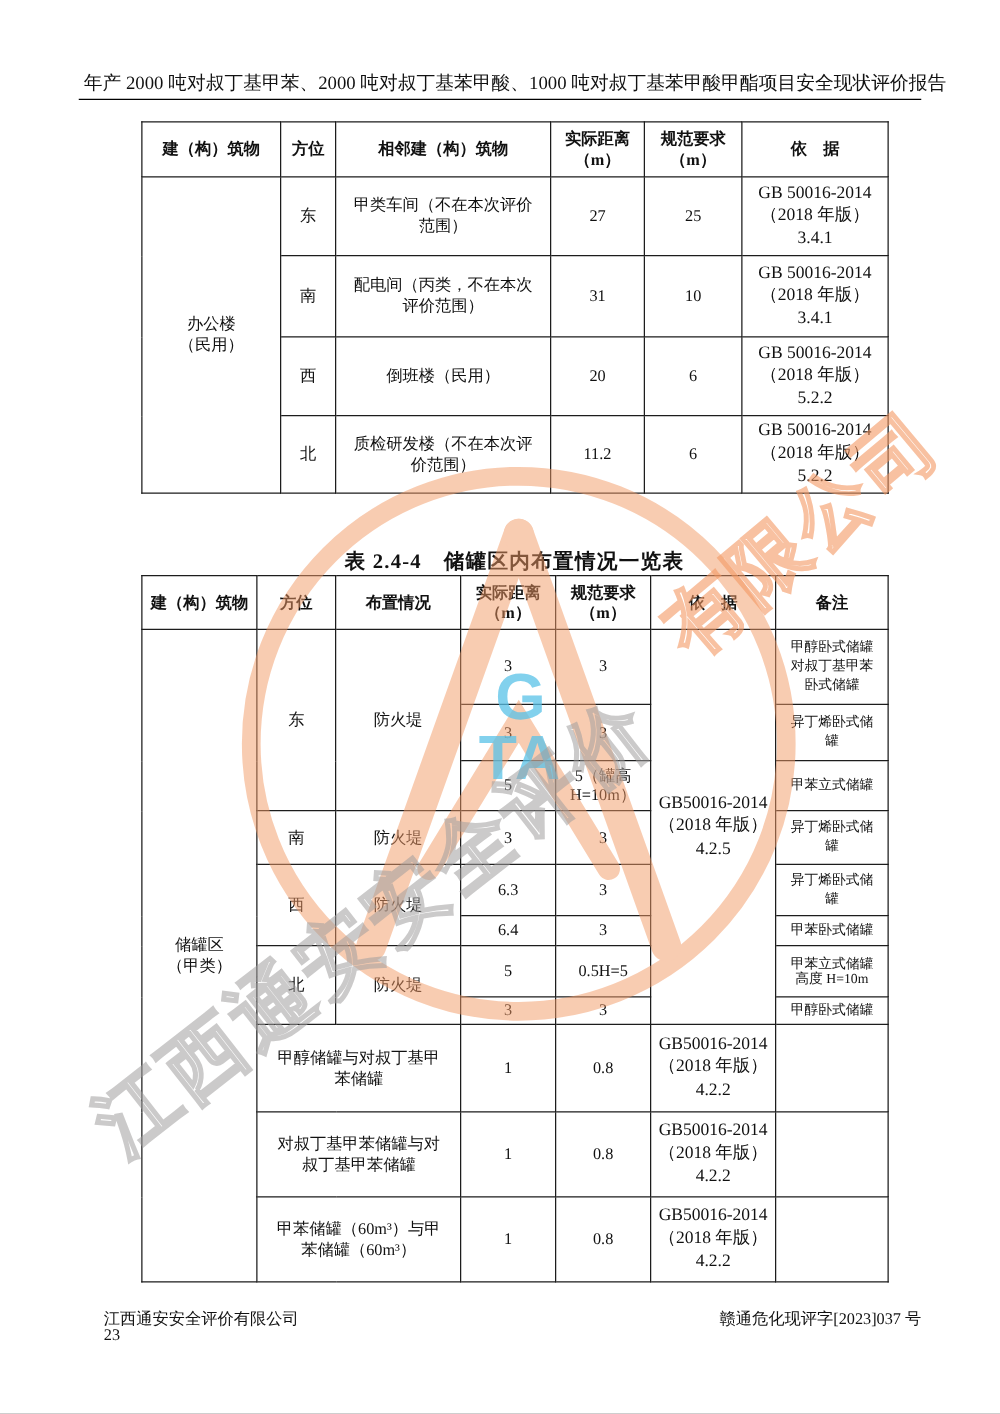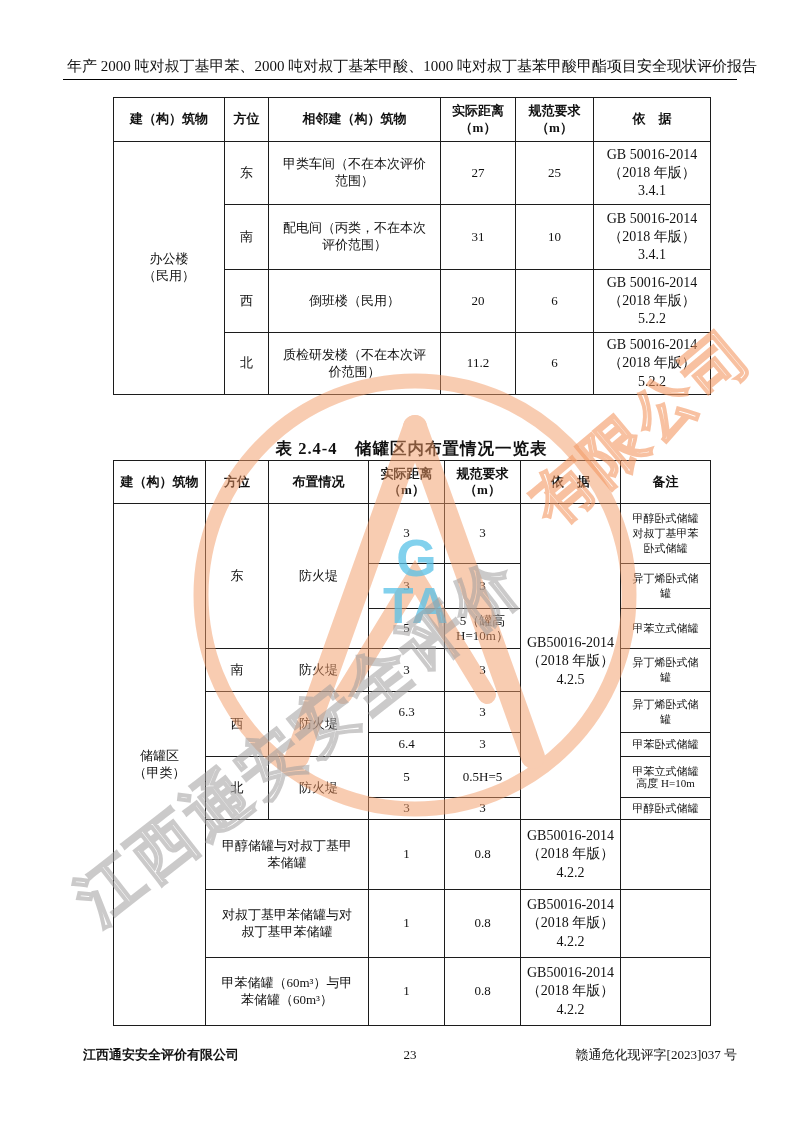--- a/index.html
+++ b/index.html
@@ -52,23 +52,23 @@
   .note{position:absolute;left:120px;top:407px;font-size:13.5px;white-space:nowrap;}
   .t2-title{
     position:absolute;left:113px;top:438px;width:597px;text-align:center;
     font-size:16.5px;font-weight:bold;letter-spacing:1px;
   }
   
   .footer{
     position:absolute;top:1046px;left:83px;right:63px;height:20px;
     font-size:13px;
   }
-  .footer .f-left{position:absolute;left:0;top:0;font-weight:bold;}
+  .footer .f-left{position:absolute;left:0;top:0;}
   .footer .f-right{position:absolute;right:0;top:0;}
-  .footer .f-page{position:absolute;left:0;right:0;text-align:center;top:1px;}
+  .footer .f-page{position:absolute;left:0;right:0;text-align:left;top:14px;}
   
   .wm-layer{position:absolute;inset:0;pointer-events:none;z-index:5;}
   .wm-seal{position:absolute;left:185px;top:365px;width:460px;height:460px;opacity:0.5;}
   .wm-blue{
     position:absolute;left:383px;top:534px;opacity:0.75;
     color:#59c2e8;font-family:"Liberation Sans","DejaVu Sans",sans-serif;
     font-weight:bold;text-align:center;line-height:0.95;
   }
   .wm-blue .b1{font-size:52px;display:block;}
   .wm-blue .b2{font-size:50px;display:block;letter-spacing:2px;}

